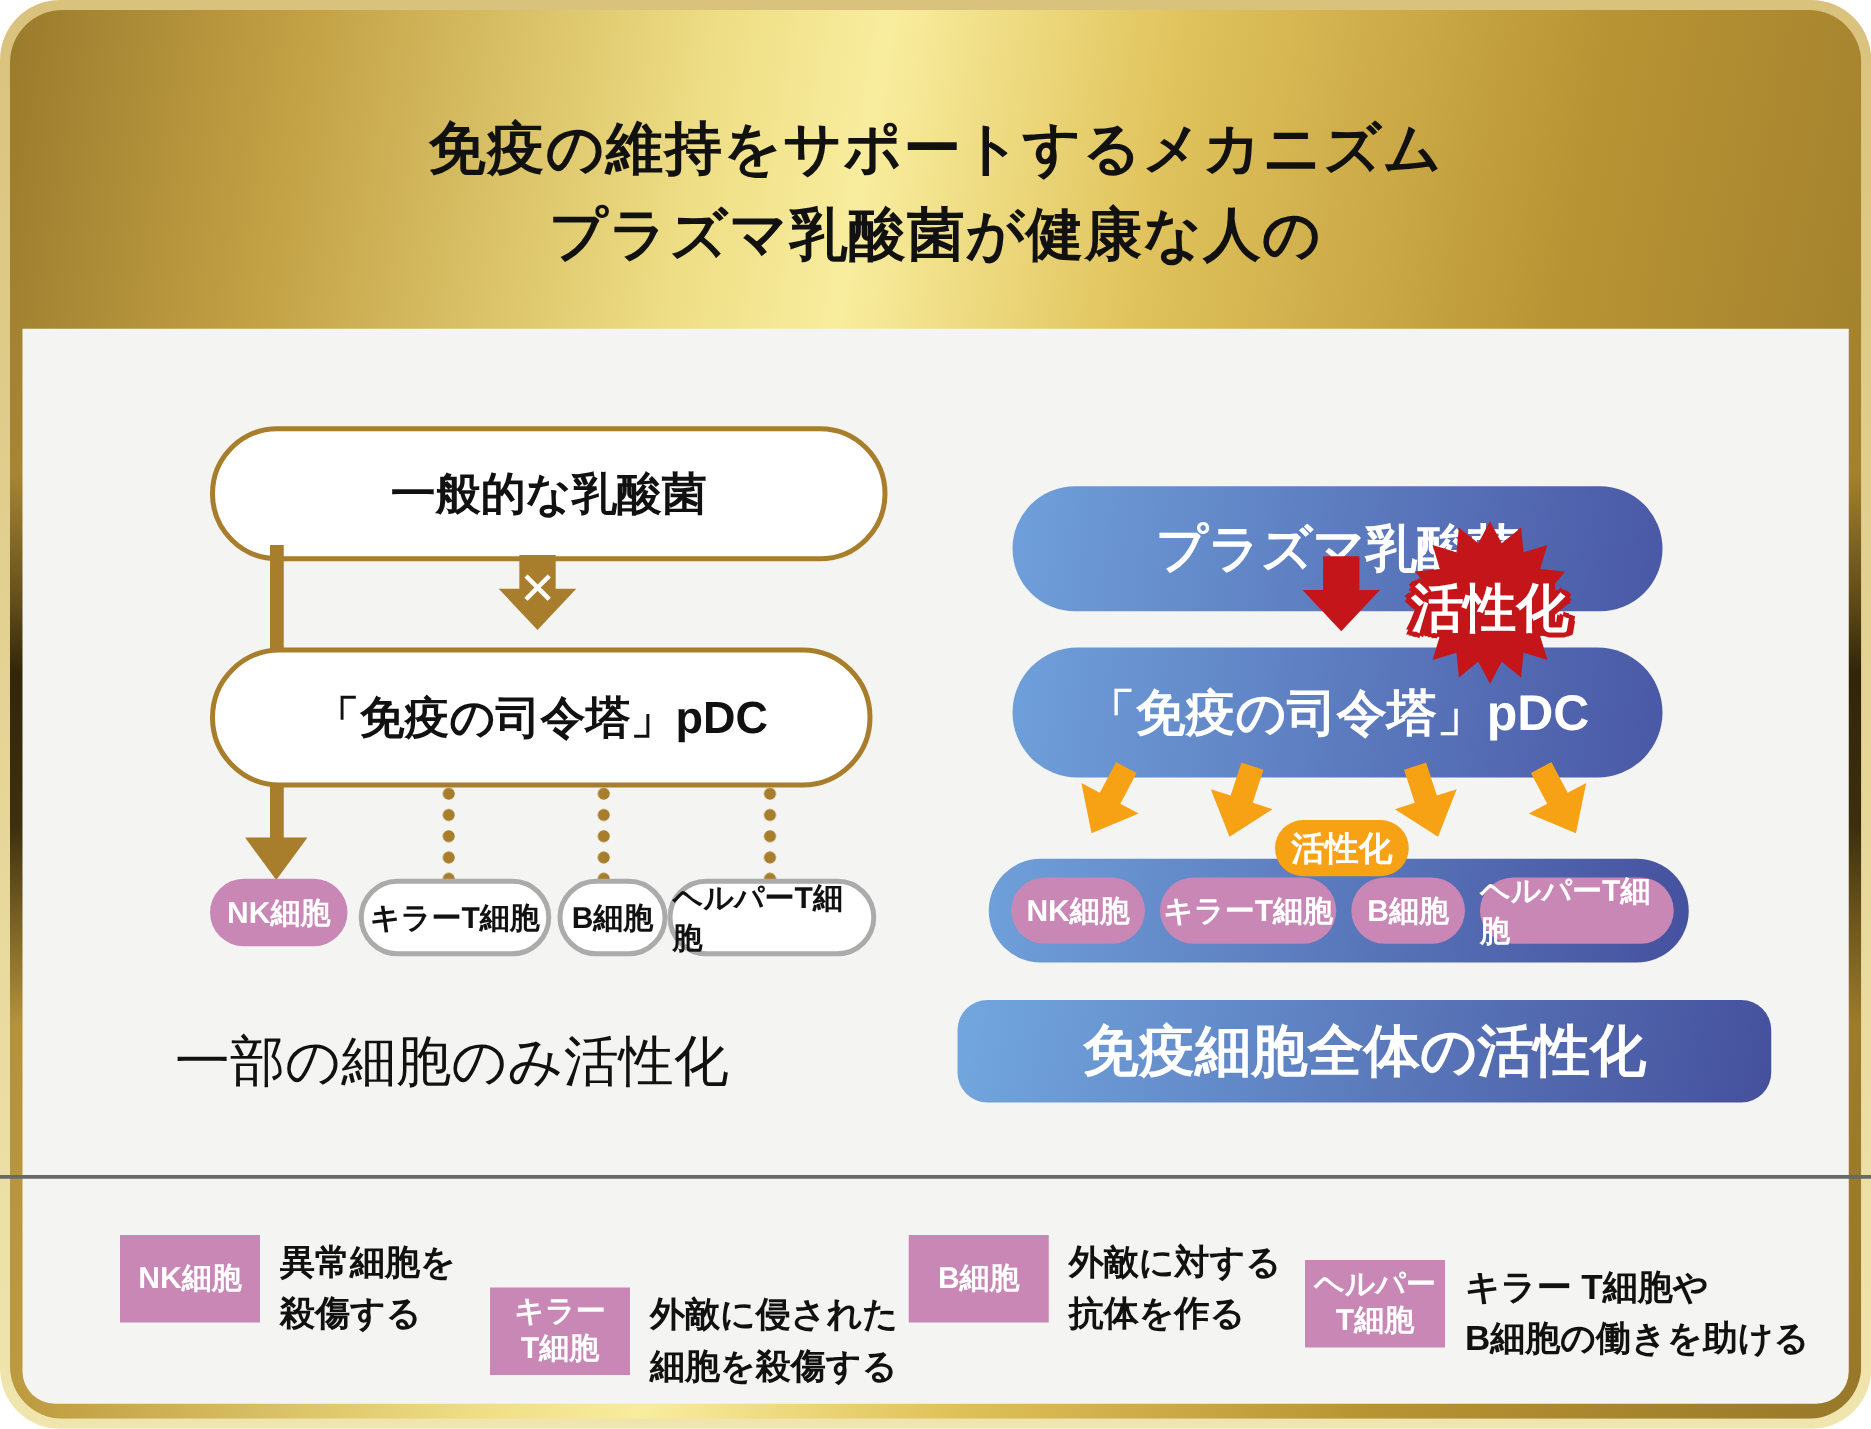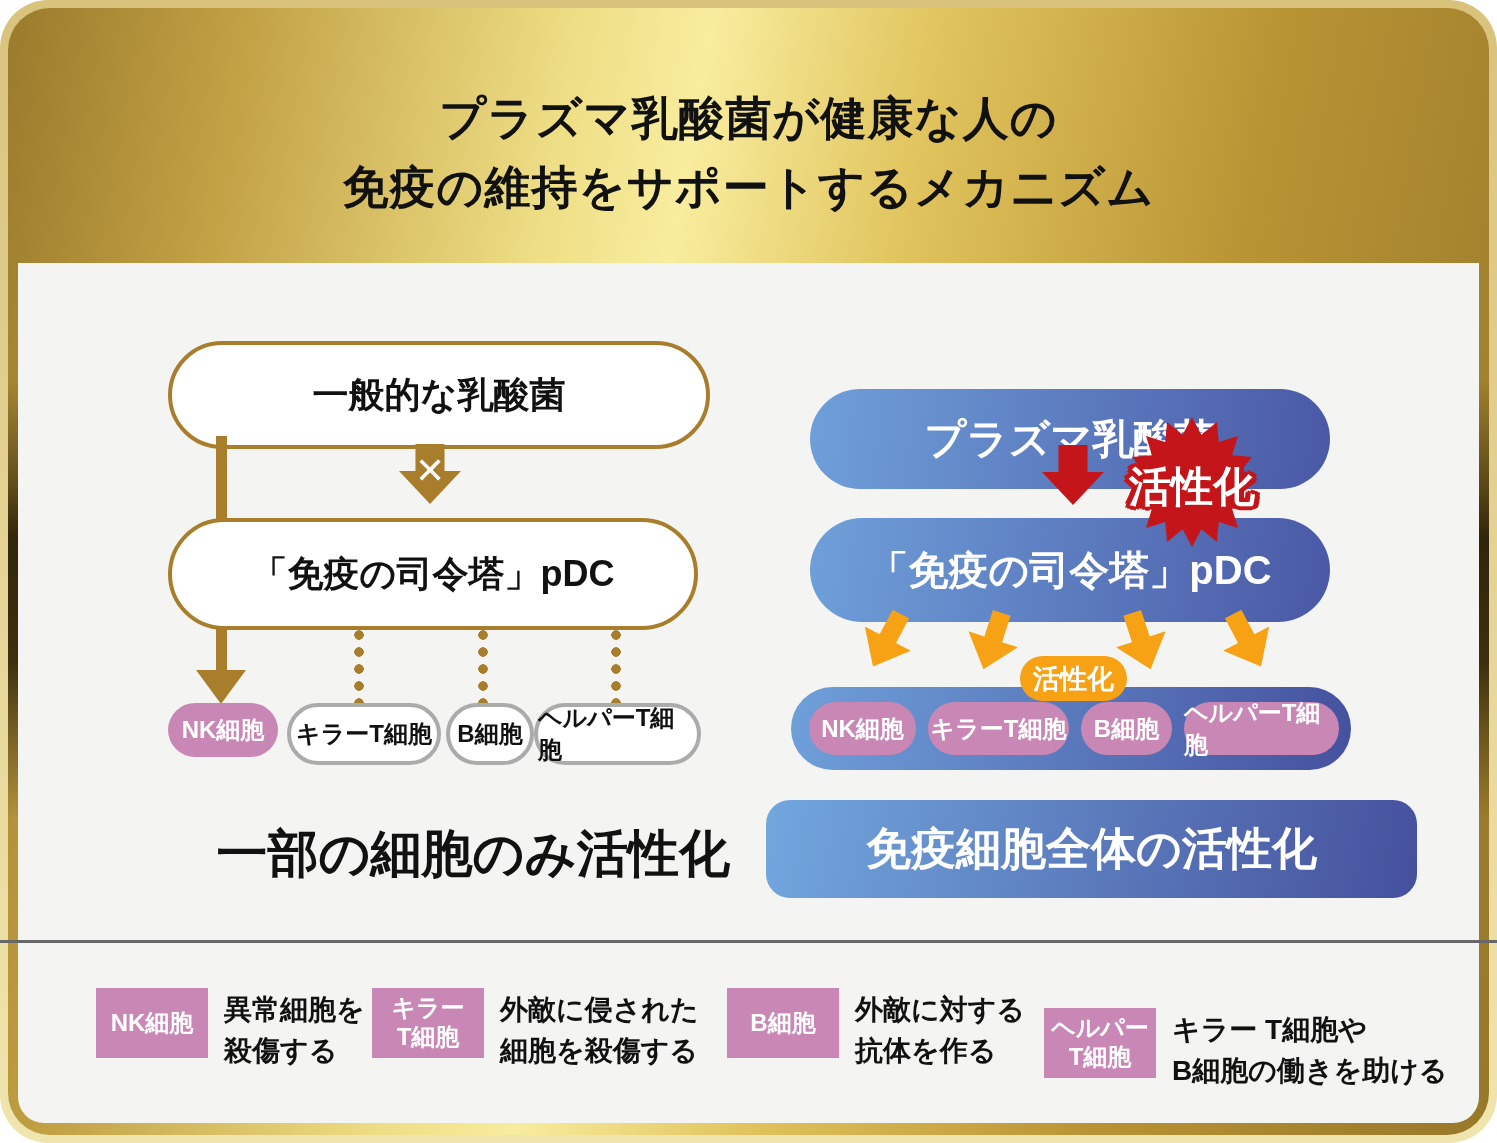--- a/index.html
+++ b/index.html
@@ -34,48 +34,48 @@
   .dots{position:absolute;top:630px;width:10px;height:74px;background-repeat:repeat-y;
         background-image:radial-gradient(circle at 5px 5px,#A87E2C 4.5px,transparent 5px);background-size:10px 17px;}
   .xmark{position:absolute;left:0;top:6px;width:100%;text-align:center;
         color:#fff;font-weight:700;font-size:36px;line-height:44px;}
 
   
   .badge-orange{position:absolute;left:1020px;top:656px;width:107px;height:45px;border-radius:23px;
         background:#F7A114;color:#fff;font-weight:700;font-size:27px;display:flex;align-items:center;justify-content:center;z-index:4;}
   .container-pill{position:absolute;left:791px;top:687px;width:560px;height:83px;border-radius:42px;
         background:linear-gradient(97deg,#6FA0DA 0%,#45519E 100%);z-index:3;}
-  .bottom-box{position:absolute;left:766px;top:800px;width:651px;height:98px;border-radius:24px;
+  .bottom-box{position:absolute;left:766px;top:800px;width:651px;height:82px;border-radius:24px;
         background:linear-gradient(100deg,#72A7DE 0%,#45509C 100%);
         display:flex;align-items:center;justify-content:center;color:#fff;font-weight:700;font-size:45px;}
   .burst-text{position:absolute;left:1080px;top:459px;width:224px;text-align:center;z-index:6;
         color:#fff;font-weight:700;font-size:42px;
         text-shadow:4px 0 #C4161A,-4px 0 #C4161A,0 4px #C4161A,0 -4px #C4161A,
                     3px 3px #C4161A,-3px 3px #C4161A,3px -3px #C4161A,-3px -3px #C4161A,
                     5px 2px #C4161A,-5px 2px #C4161A,5px -2px #C4161A,-5px -2px #C4161A;}
-  .caption-left{position:absolute;left:140px;top:820px;width:590px;text-align:right;
-        color:#111;font-weight:700;font-size:51px;}
+  .caption-left{position:absolute;left:140px;top:820px;width:590px;text-align:left;
+        color:#111;font-weight:400;font-size:44px;}
   .sep{position:absolute;left:0;right:0;top:940px;height:3px;background:#68686B;z-index:5;}
 
   
   .legend-item{position:absolute;top:988px;display:flex;align-items:flex-start;}
   .legend-badge{width:112px;height:70px;background:#C987B5;color:#fff;font-weight:700;font-size:24px;
         line-height:1.2;display:flex;align-items:center;justify-content:center;text-align:center;flex:none;}
   .legend-desc{margin-left:16px;padding-top:2px;color:#111;font-weight:600;font-size:28px;line-height:1.45;}
   .arrow-wrap{position:absolute;z-index:2;}
 </style>
 </head>
 <body>
 
 <div class="page">
   <div class="frame"></div>
 
   <div class="title">
+    <div>免疫の維持をサポートするメカニズム</div>
     <div>プラズマ乳酸菌が健康な人の</div>
-    <div>免疫の維持をサポートするメカニズム</div>
   </div>
 
   <div class="content"></div>
 
   <div class="pill outline-gold" style="left:168px;top:341px;width:534px;height:100px;">
     <span>一般的な乳酸菌</span>
   </div>
 
   <div class="vline"></div>
   <div class="vhead"></div>
@@ -175,21 +175,21 @@
     <span>免疫細胞全体の活性化</span>
   </div>
 
   <div class="sep"></div>
 
   <div class="legend-item" style="left:96px;">
     <div class="legend-badge pre">NK細胞</div>
     <div class="legend-desc pre">異常細胞を
 殺傷する</div>
   </div>
-  <div class="legend-item" style="left:372px;">
+  <div class="legend-item" style="left:392px;margin-top:42px;">
     <div class="legend-badge pre">キラー
 T細胞</div>
     <div class="legend-desc pre">外敵に侵された
 細胞を殺傷する</div>
   </div>
   <div class="legend-item" style="left:727px;">
     <div class="legend-badge pre">B細胞</div>
     <div class="legend-desc pre">外敵に対する
 抗体を作る</div>
   </div>

